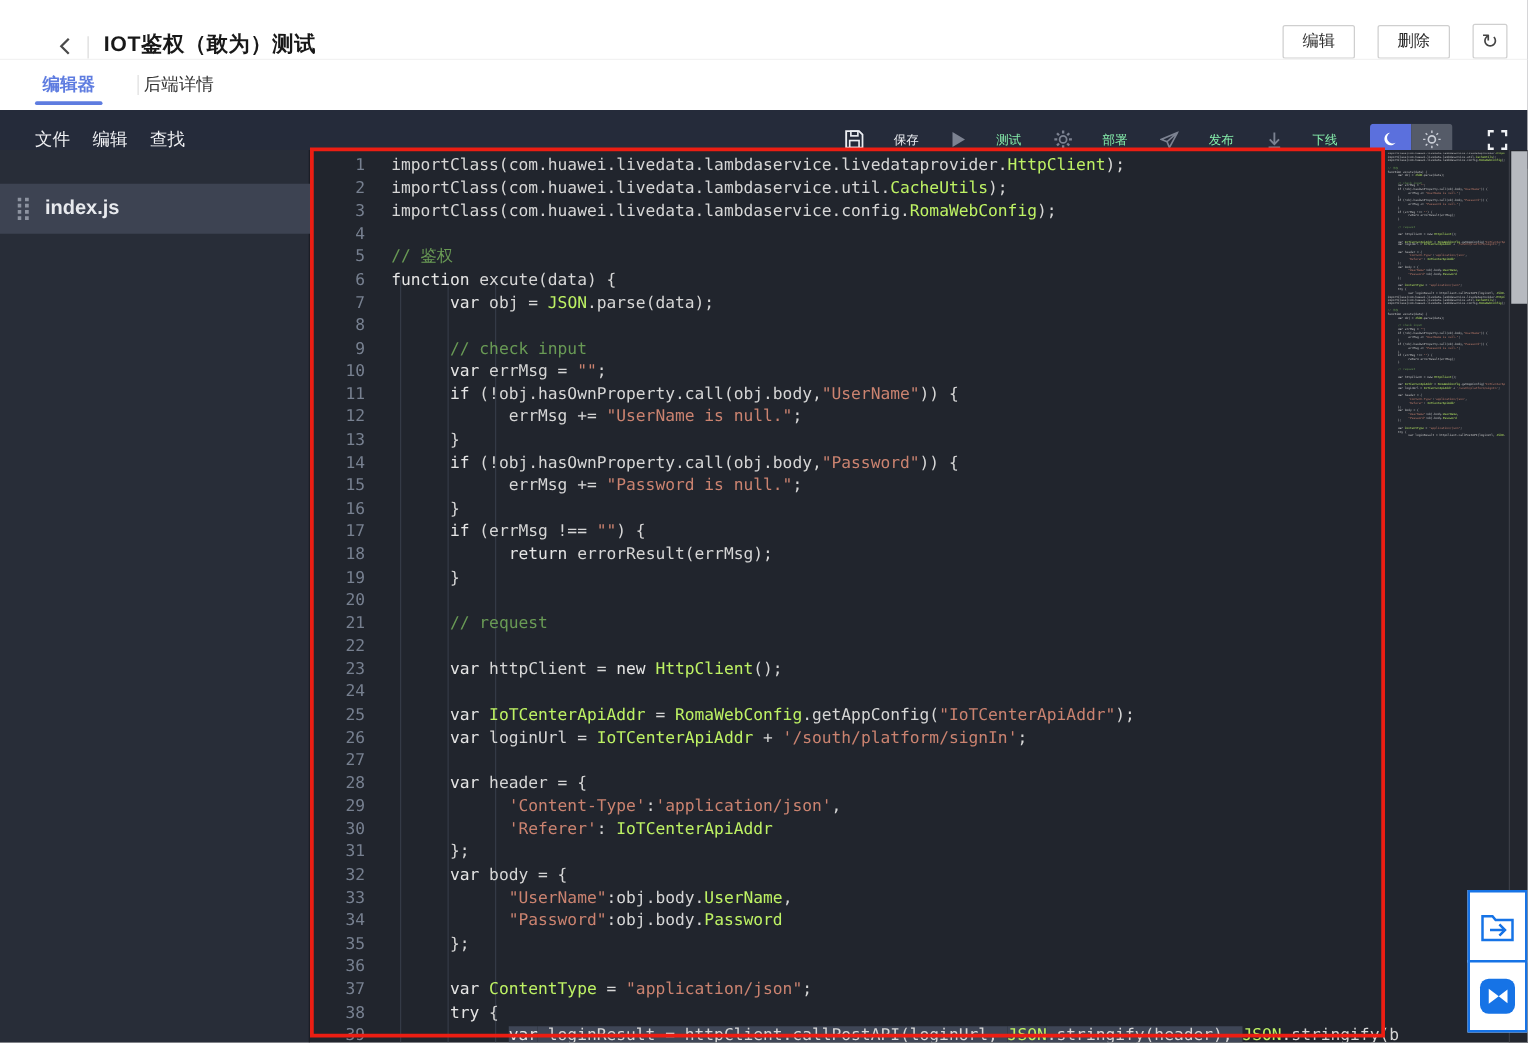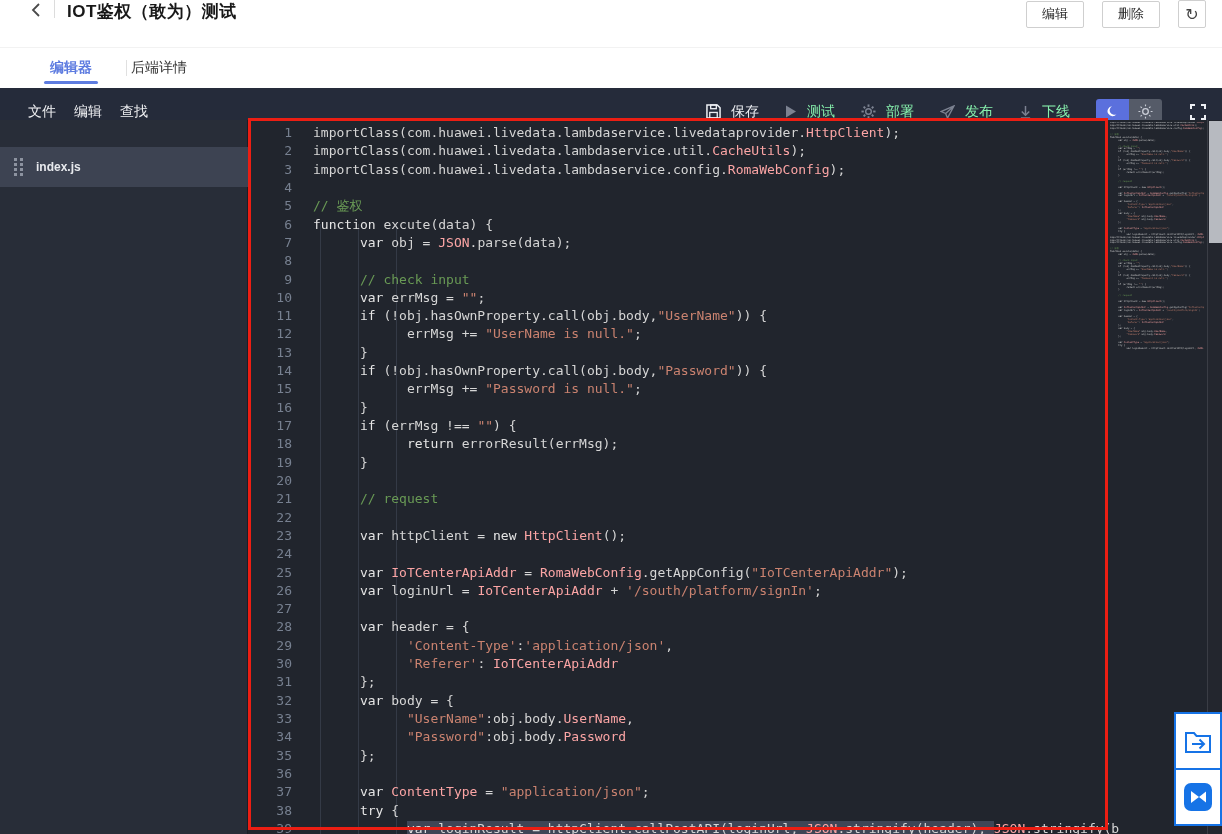--- a/index.html
+++ b/index.html
@@ -1,67 +1,67 @@
 <!DOCTYPE html>
 <html><head>
 <meta charset="utf-8">
 <style>
   * { margin:0; padding:0; box-sizing:border-box; }
   html,body { width:1222px; height:834px; overflow:hidden; background:#fff;
               font-family:"Liberation Sans","DejaVu Sans",sans-serif; }
   .app { position:relative; width:1222px; height:834px; }
 
   
-  .header { position:absolute; left:0; top:0; width:1222px; height:47px; background:#fff; display:flex; align-items:flex-start; }
+  .header { position:absolute; left:0; top:0; width:1222px; height:47px; background:#fff; display:flex; align-items:flex-end;padding-left:16px; }
   .back-btn { width:20px; height:20px; margin-left:26px; cursor:pointer; display:flex; align-items:center; justify-content:center; }
   .hdr-divider { width:1px; height:18px; background:#dcdcdc; margin:0 12px 0 8px; }
   .page-title { font-size:17px; font-weight:bold; color:#181818; letter-spacing:0.5px; }
   .hdr-right { margin-left:auto; display:flex; align-items:center; gap:18px; margin-right:16px; }
   .hdr-btn { width:58px; height:27px; background:#fff; border:1px solid #cfcfcf; border-radius:2px;
              font-size:13px; color:#2b2b2b; display:flex; align-items:center; justify-content:center; cursor:pointer; }
   .hdr-iconbtn { width:28px; height:28px; border:1px solid #cfcfcf; border-radius:2px; background:#fff;
                  display:flex; align-items:center; justify-content:center; cursor:pointer; font-size:16px; color:#444; }
 
   
-  .tabbar { position:absolute; left:0; top:47px; width:1222px; height:41px; background:#fff; border-top:1px solid #f2f2f2; display:flex; align-items:center;padding-left:16px; }
+  .tabbar { position:absolute; left:0; top:47px; width:1222px; height:41px; background:#fff; border-top:1px solid #f2f2f2; display:flex; align-items:center; }
   .tab { position:relative; height:100%; display:flex; align-items:center; font-size:14px; color:#333; padding:0 4px; cursor:pointer; }
   .tab:first-child { margin-left:30px; }
   .tab.active { color:#5e7ce0; font-weight:bold; }
   .tab.active::after { content:""; position:absolute; left:-2px; right:-2px; bottom:4px; height:3px; background:#5e7ce0; border-radius:2px; }
   .tab-sep { width:1px; height:16px; background:#e0e0e0; margin-left:30px; }
 
   
   .menubar { position:absolute; left:0; top:88px; width:1222px; height:47px; background:#252b3a; display:flex; align-items:center; }
   .menu-item { color:#f0f1f4; font-size:14px; margin-left:28px; cursor:pointer; }
   .menu-item + .menu-item { margin-left:18px; }
   .menu-right { margin-left:auto; display:flex; align-items:center; gap:26px; margin-right:14px; }
-  .action { display:flex; align-items:center; gap:10px; font-size:14px; cursor:pointer; }
+  .action { display:flex; align-items:center; gap:24px; font-size:10px; cursor:pointer; }
   .action.enabled { color:#eceef2; }
   .action.disabled { color:#86efac; }
   .theme-toggle { display:flex; border-radius:3px; overflow:hidden; cursor:pointer; }
   .theme-seg { width:33px; height:26px; display:flex; align-items:center; justify-content:center; }
   .theme-seg.moon { background:#5b70dd; }
   .theme-seg.sun { background:#555b68; }
   .fullscreen { width:20px; height:20px; display:flex; align-items:center; justify-content:center; cursor:pointer; }
 
   
   .main { position:absolute; left:0; top:120px; width:1222px; height:714px; background:#21252d; }
 
   .sidebar { position:absolute; left:0; top:0; width:248px; height:714px; background:#282d38; border-right:1px solid #1b1e26; }
   .file-item { position:absolute; left:0; top:27px; width:248px; height:40px; background:#3d4352; display:flex; align-items:center; cursor:pointer; }
   .grip { margin-left:14px; margin-right:12px; display:flex; }
-  .file-name { color:#e8eaee; font-size:12px; font-weight:bold; font-family:"Liberation Sans",sans-serif; }
+  .file-name { color:#e8eaee; font-size:16px; font-weight:bold; font-family:"Liberation Sans",sans-serif; }
 
   .editor { position:absolute; left:248px; top:0; width:974px; height:714px; background:#21252d; overflow:hidden; }
   .code { position:absolute; left:0; top:4px; width:860px; font-family:"DejaVu Sans Mono","Liberation Mono",monospace; font-size:13px; white-space:pre; }
   .cline { height:18.32px; line-height:18.32px; display:flex; }
   .lnum { width:44px; text-align:right; color:#778090; flex:0 0 44px; }
   .ltext { margin-left:21px; }
   .seg-d { color:#d6d6d6; } .seg-k { color:#e5e5e5; } .seg-s { color:#cb8370; }
-  .seg-t { color:#fca5a5; } .seg-c { color:#699a55; }
+  .seg-t { color:#bef264; } .seg-c { color:#699a55; }
   .sel { background:#3f4656; }
   .guide { position:absolute; width:1px; top:104px; bottom:0; background:#343a46; }
 
   .minimap { position:absolute; left:862px; top:2px; width:94px; height:232px; overflow:hidden;
              font-family:"DejaVu Sans Mono","Liberation Mono",monospace; font-size:2.3px; line-height:2.95px; white-space:pre; opacity:0.9; }
   .mline { height:2.95px; }
 
   .vscroll { position:absolute; right:0; top:0; width:15px; height:714px; background:#23262e; border-left:1px solid #3a3d45; }
   .vthumb { position:absolute; left:1px; top:1px; width:14px; height:122px; background:#b7bac0; }
 

